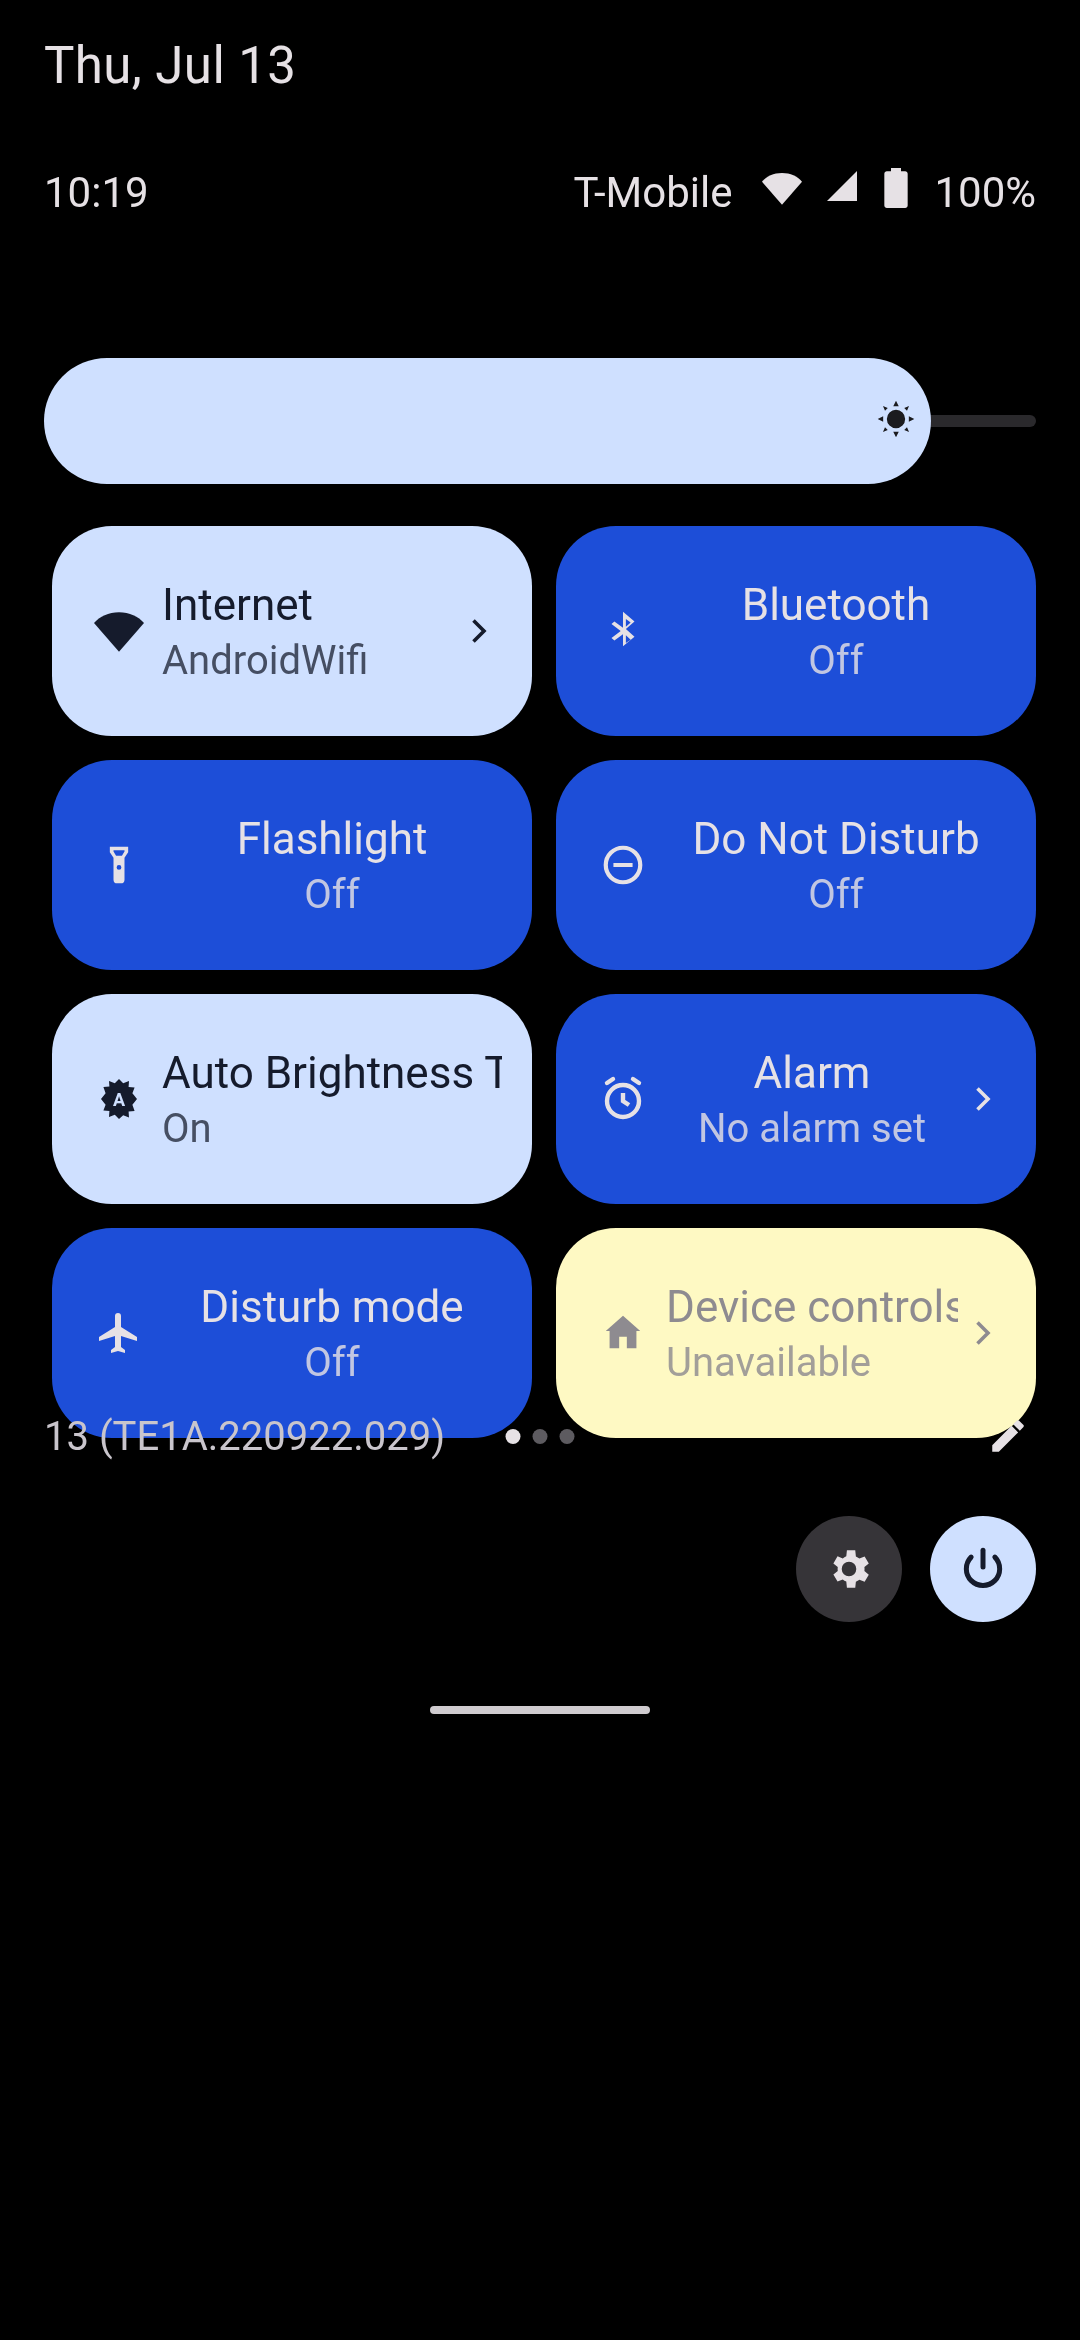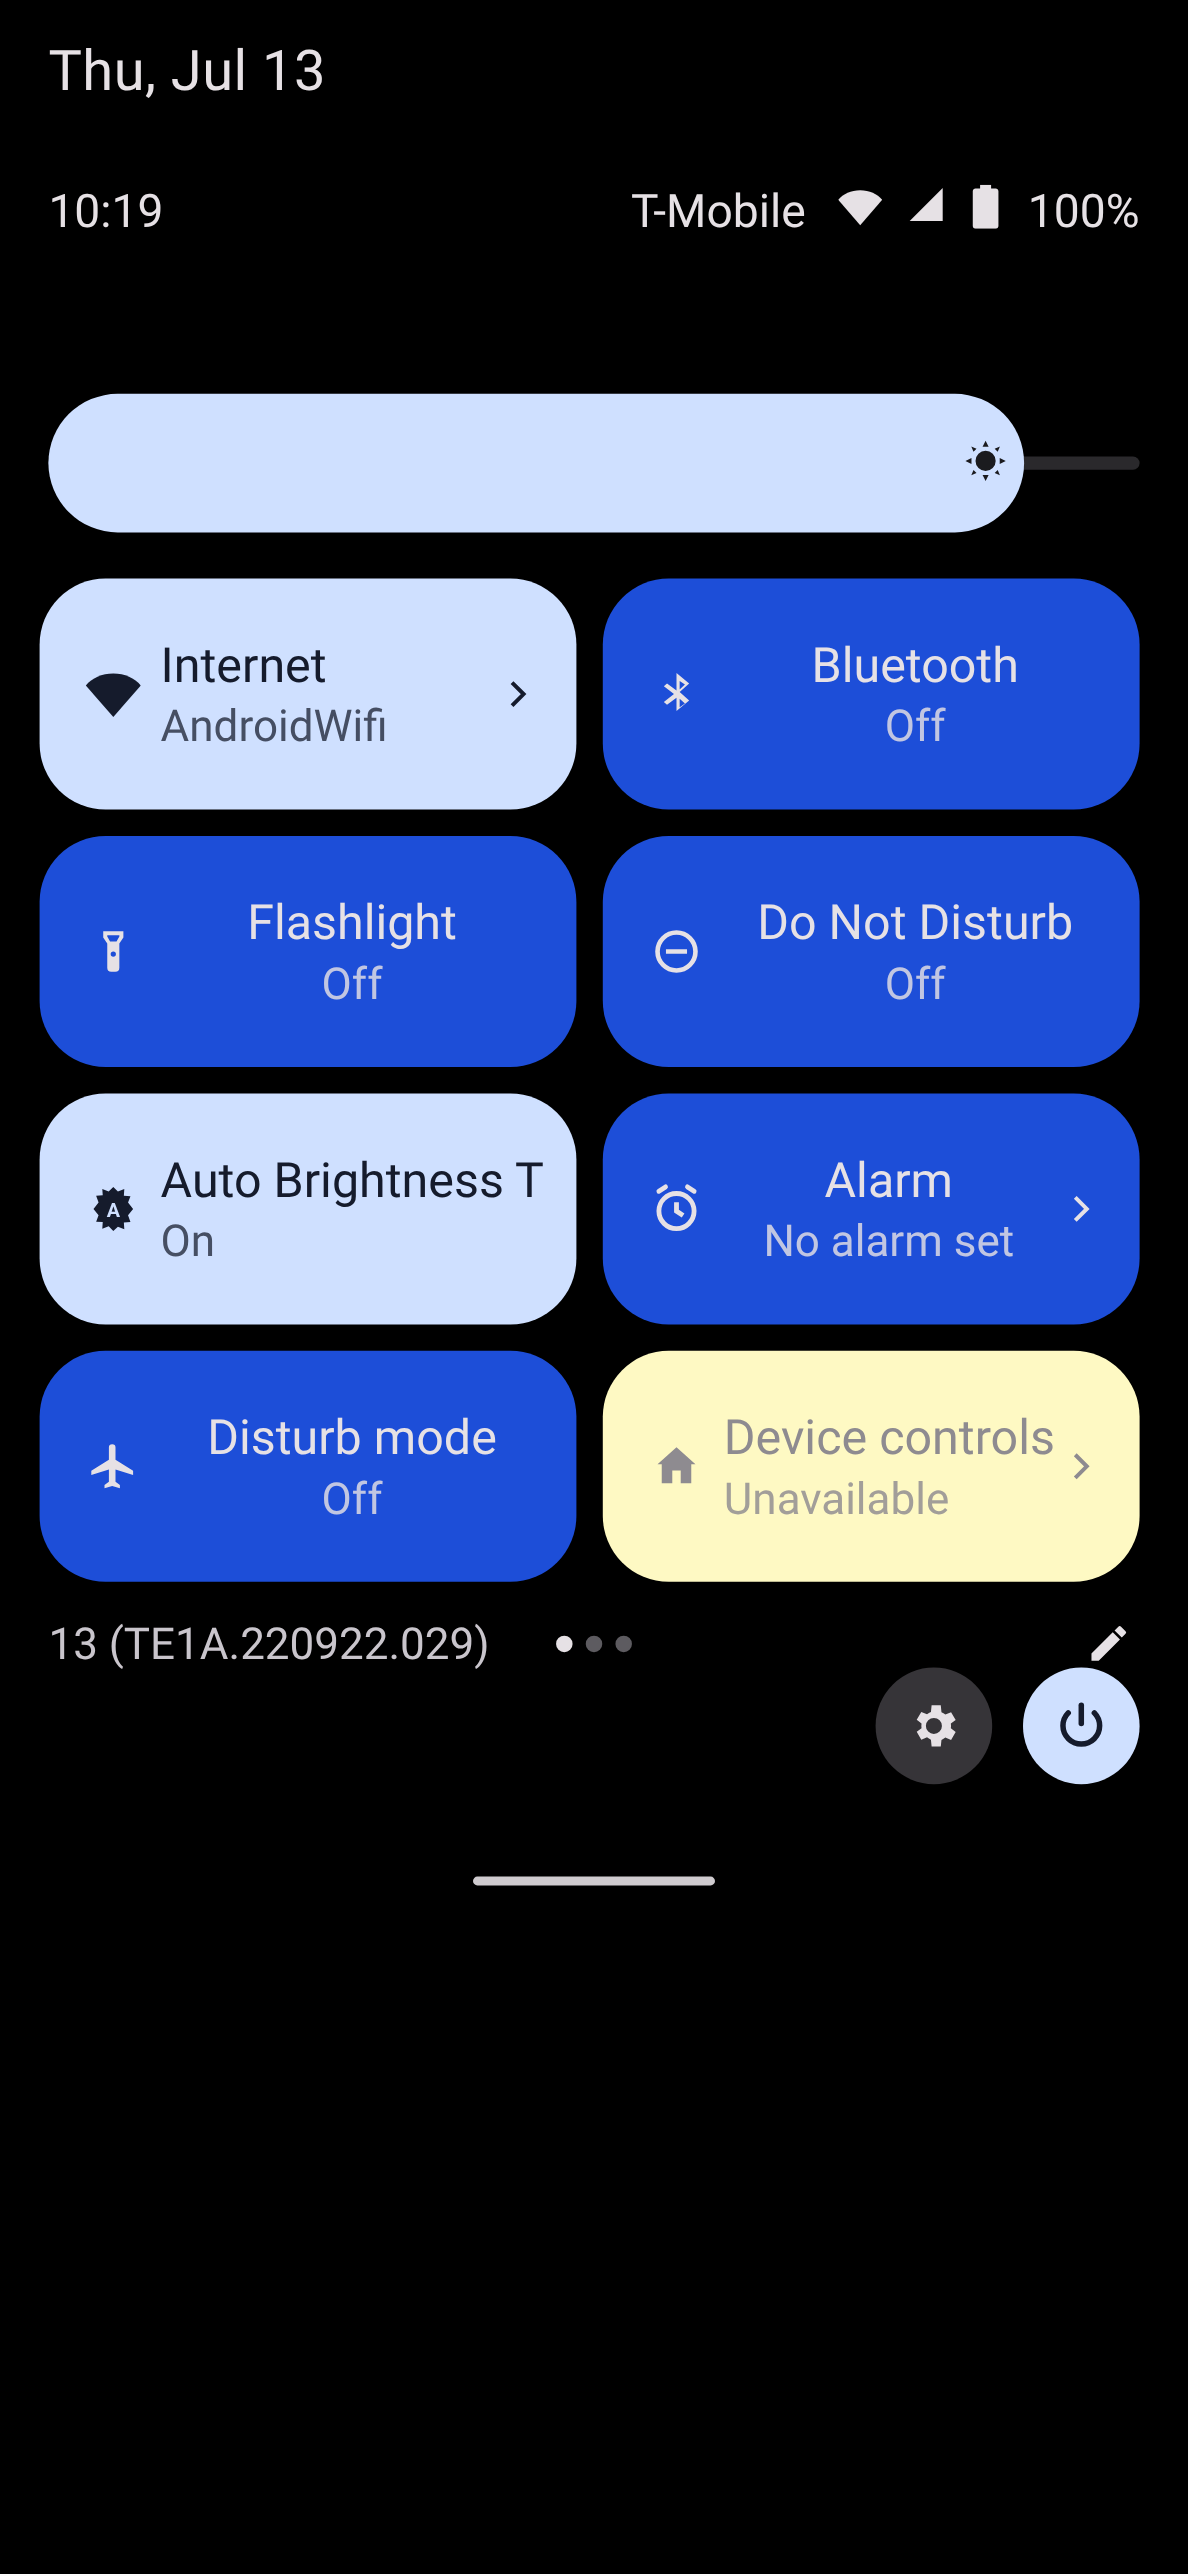--- a/index.html
+++ b/index.html
@@ -92,21 +92,21 @@
   }
   .brightness-thumb-icon {
     position: absolute;
     left: 830px;
     top: 50%;
     transform: translateY(-50%);
     color: #1b1b1f;
   }
   .tiles {
     position: absolute;
-    left: 36px;
+    left: 52px;
     right: 44px;
     top: 526px;
     display: grid;
     grid-template-columns: 1fr 1fr;
     gap: 24px 24px;
   }
   .tile {
     height: 210px;
     border-radius: 60px;
     display: flex;
@@ -155,21 +155,21 @@
     justify-content: center;
   }
   .tile.active .tile-icon svg, .tile.active .tile-chevron svg { color: #151b2c; }
   .tile.inactive .tile-icon svg, .tile.inactive .tile-chevron svg { color: #e6e1e5; }
   .tile.disabled .tile-icon svg, .tile.disabled .tile-chevron svg { color: #8e8b90; }
 
   .footer-row {
     position: absolute;
     left: 44px;
     right: 44px;
-    top: 1464px;
+    top: 1406px;
     height: 60px;
     display: flex;
     align-items: center;
     justify-content: space-between;
   }
   .build-text {
     font-size: 40px;
     color: #c9c5cc;
   }
   .page-dots {

